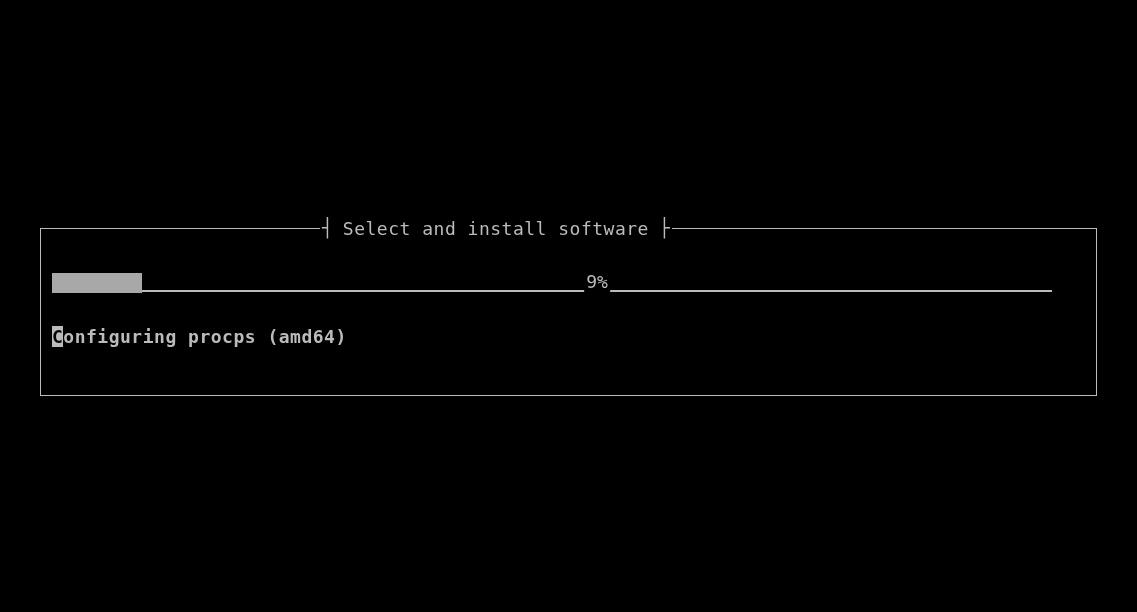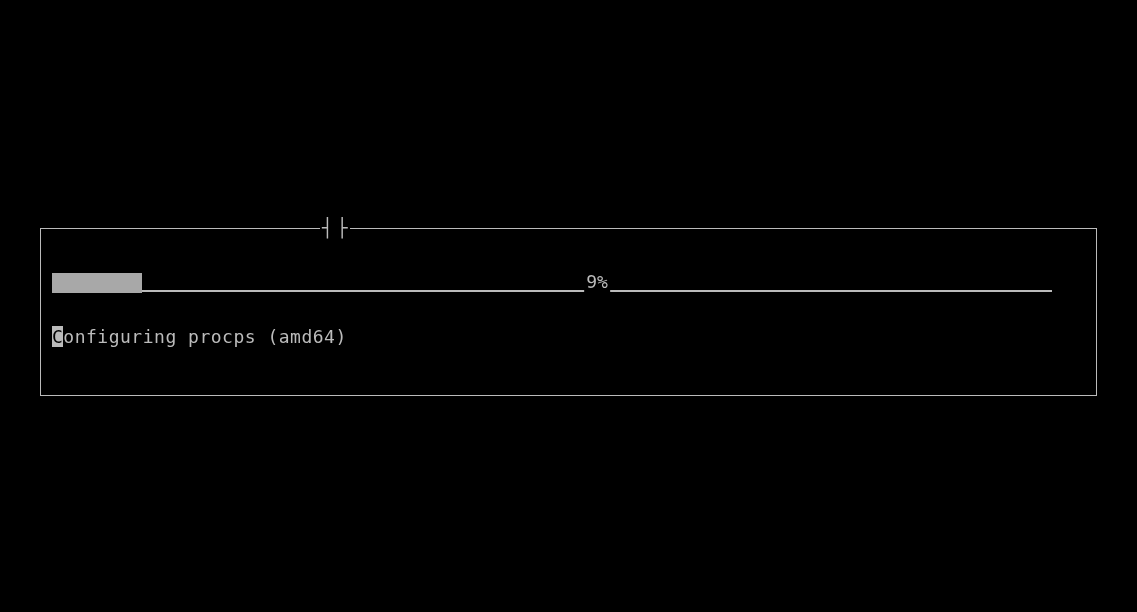--- a/index.html
+++ b/index.html
@@ -101,33 +101,35 @@
       font-size: 18px;
       z-index: 2;
     }
     
     .status-text {
       position: absolute;
       left: 52px;
       top: 326px;
       color: #bbbbbb;
       letter-spacing: 0.5px;
+      font-weight: bold;
     }
     
     .cursor-highlight {
       background-color: #bbbbbb;
       color: #000000;
     }
   </style>
 </head>
 <body>
 
 <div class="dialog-title-row">
   <div class="title-line-left"></div>
   <span class="title-bracket">┤</span>
+  <span class="dialog-title">Select and install software</span>
   <span class="title-bracket">├</span>
   <div class="title-line-right"></div>
 </div>
 
 <div class="dialog-box"></div>
 
 <div class="progress-container">
   <div class="progress-fill" id="progress-fill" style="width: 90px;"></div>
   <div class="progress-track">
     <span class="progress-percent">9%</span>

